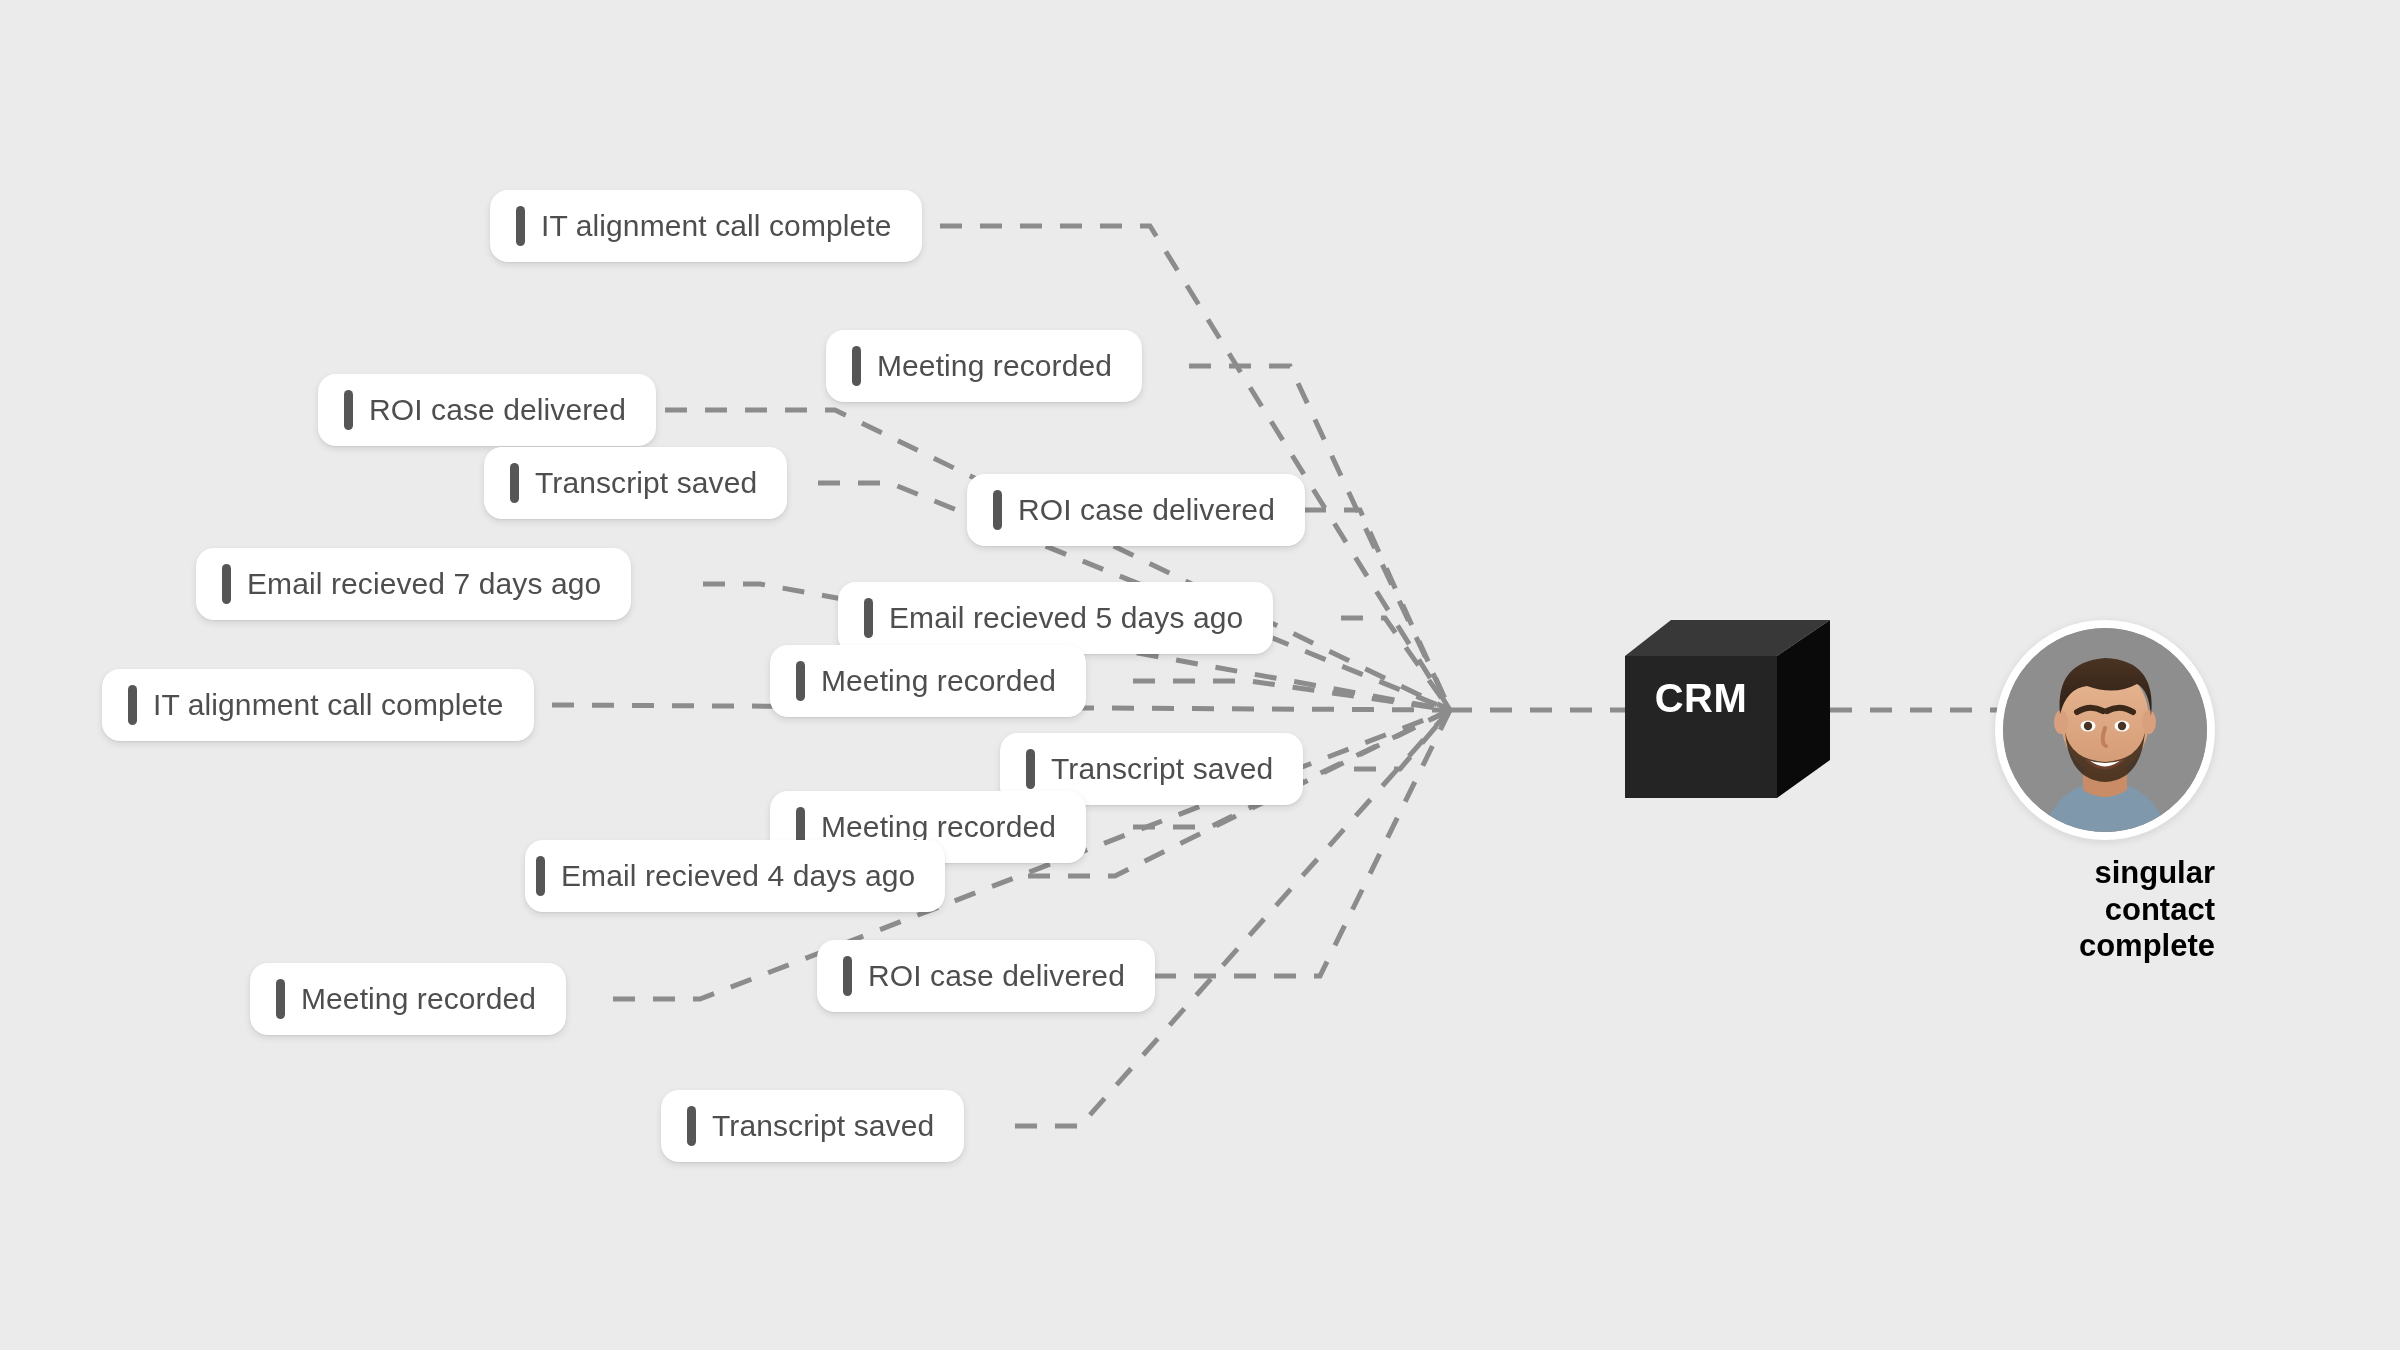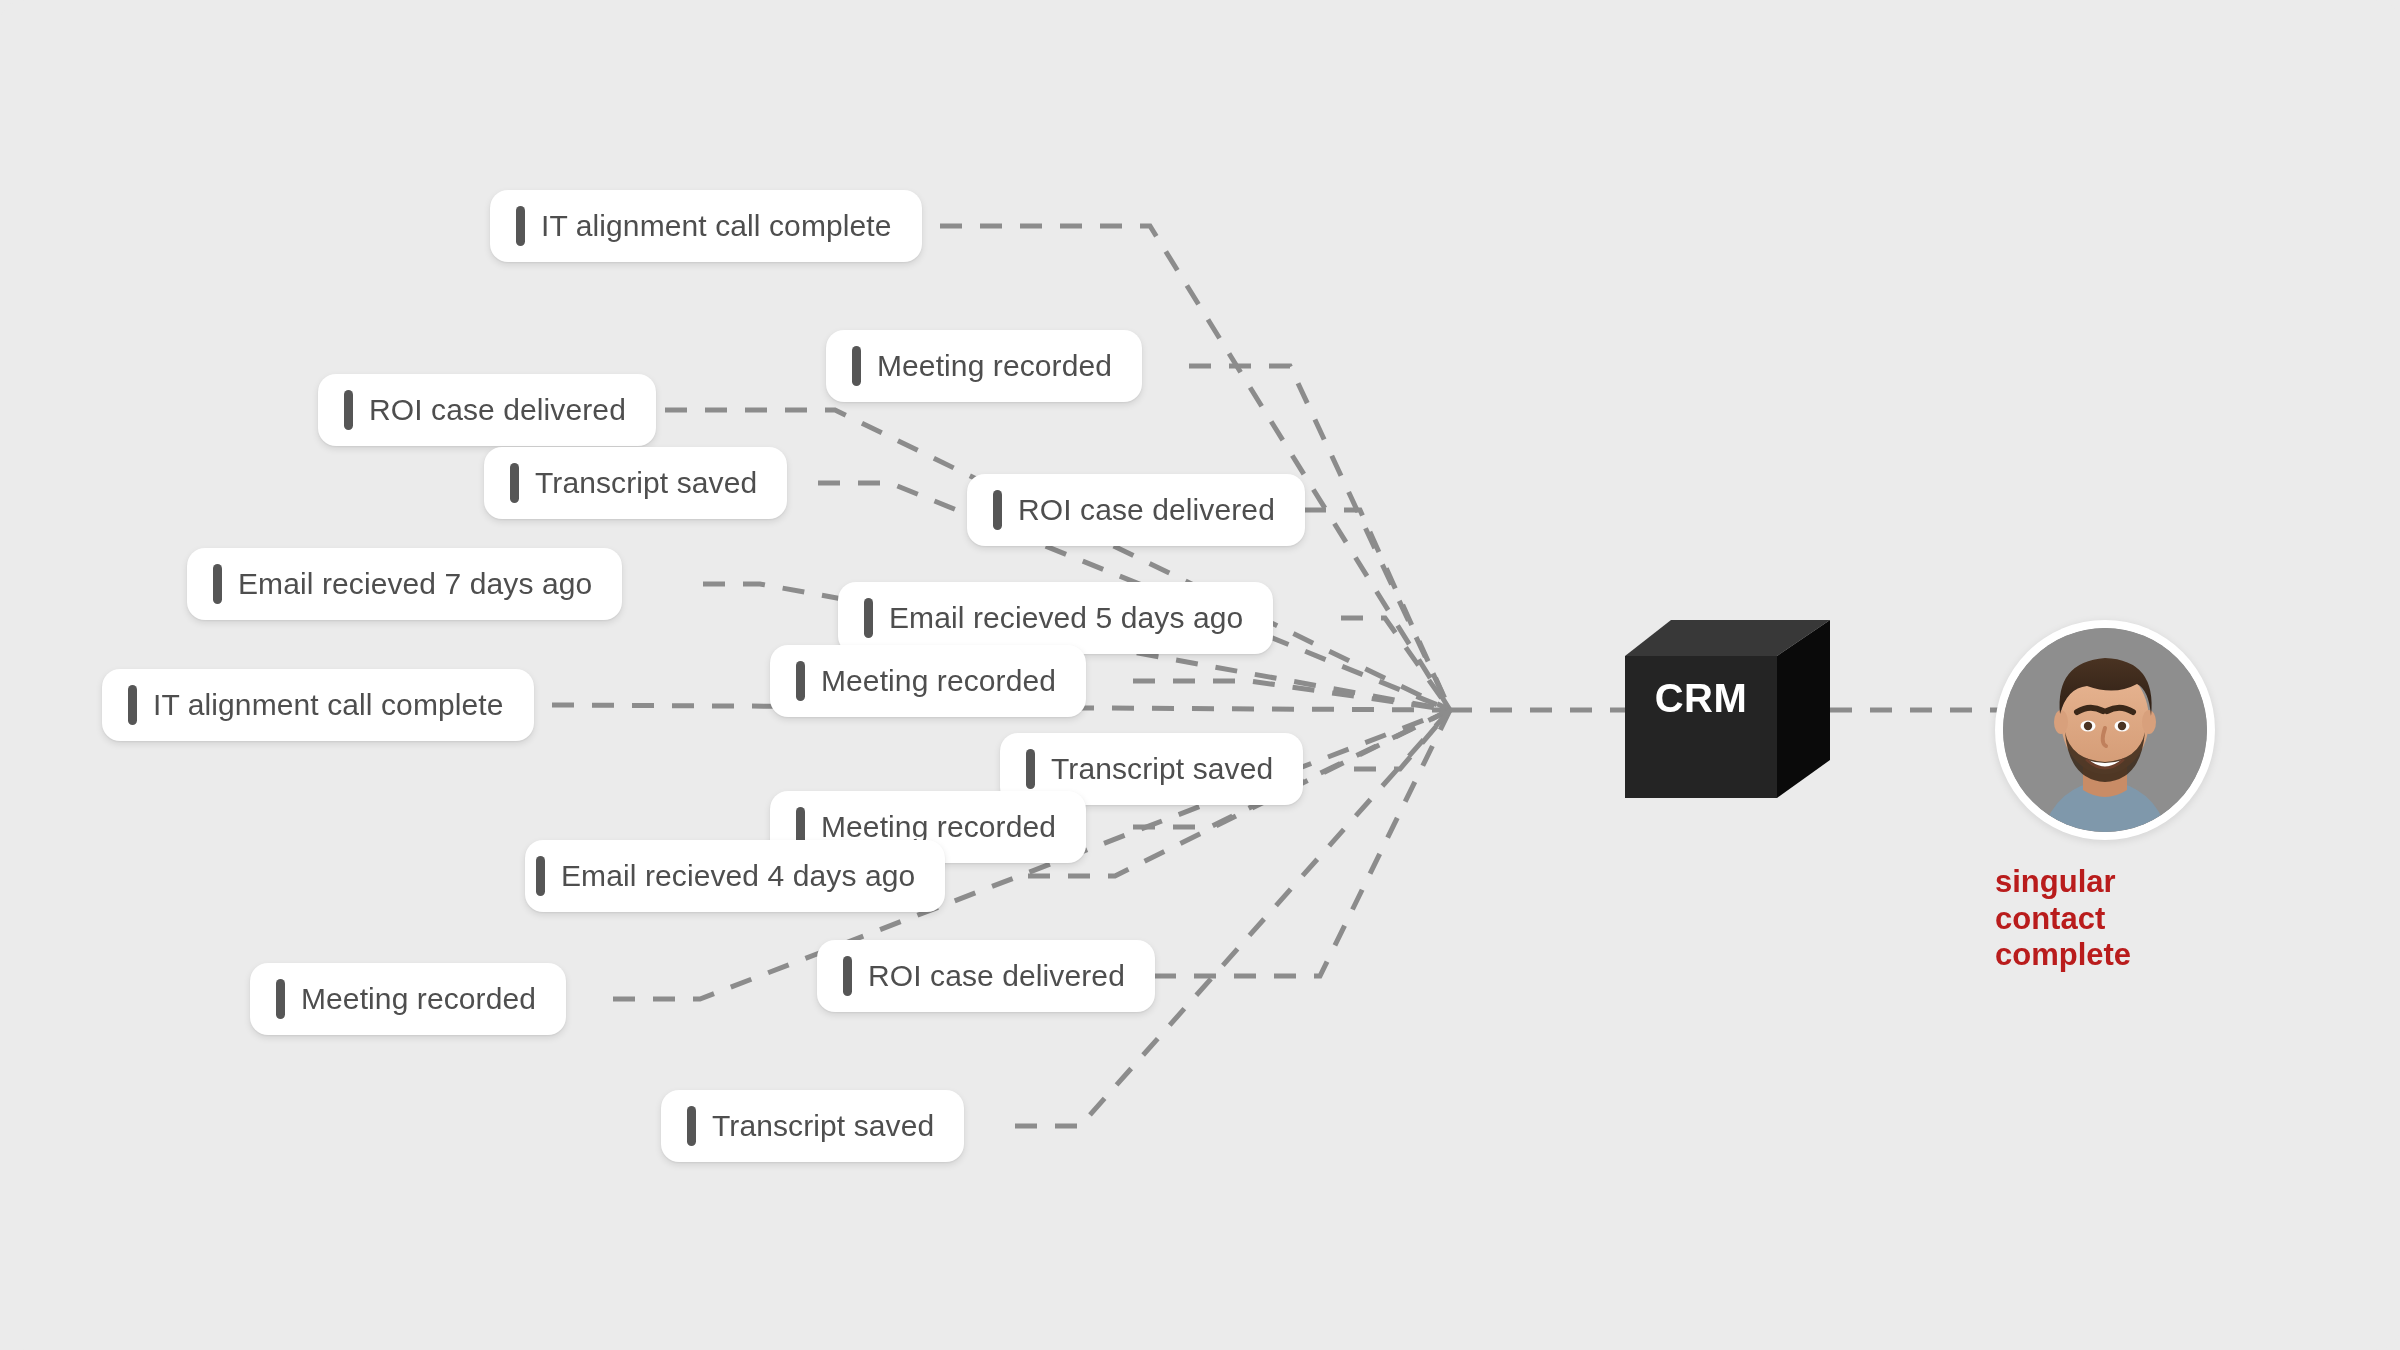--- a/index.html
+++ b/index.html
@@ -80,26 +80,26 @@
   }
   #avatar-photo {
     width:204px; height:204px;
     border-radius:50%;
     overflow:hidden;
     background:#8e8e8e;
     position:relative;
   }
   #avatar-photo svg { display:block; }
   #contact-caption {
-    margin-top:24px;
+    margin-top:15px;
     width:220px;
-    text-align:left;
+    text-align:right;
     font-size:31px;
     font-weight:bold;
-    color:#b91c1c;
+    color:#000000;
     line-height:1.18;
   }
 </style>
 </head>
 <body>
 
 <div id="stage">
 
   <svg id="wires" viewBox="0 0 2400 1350" width="2400" height="1350">
     <g fill="none" stroke="#8c8c8c" stroke-width="5" stroke-dasharray="22 18" stroke-linecap="butt">
@@ -158,21 +158,21 @@
   <div class="event-card" style="left:484px; top:447px;">
     <span class="card-accent"></span>
     <span class="card-label">Transcript saved</span>
   </div>
 
   <div class="event-card" style="left:967px; top:474px;">
     <span class="card-accent"></span>
     <span class="card-label">ROI case delivered</span>
   </div>
 
-  <div class="event-card" style="left:187px; top:548px;">
+  <div class="event-card" style="left:196px; top:548px;">
     <span class="card-accent"></span>
     <span class="card-label">Email recieved 7 days ago</span>
   </div>
 
   <div class="event-card" style="left:838px; top:582px;">
     <span class="card-accent"></span>
     <span class="card-label">Email recieved 5 days ago</span>
   </div>
 
   <div class="event-card" style="left:770px; top:645px;">

